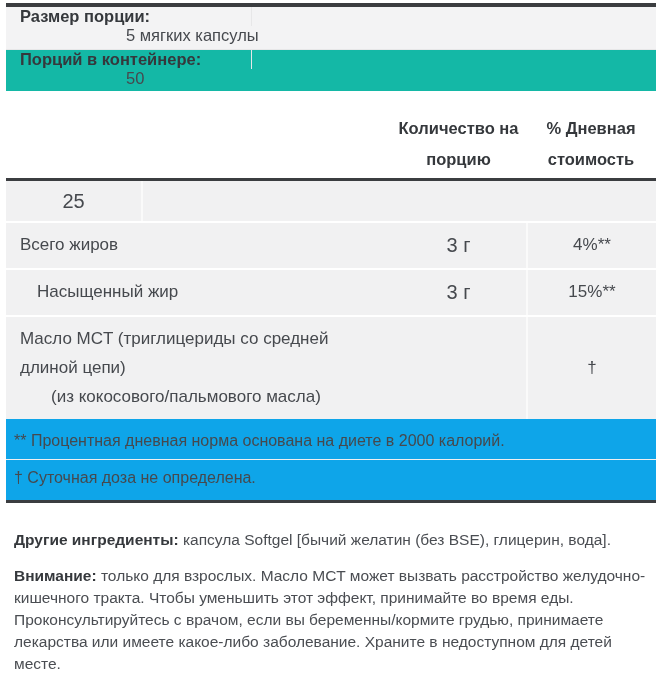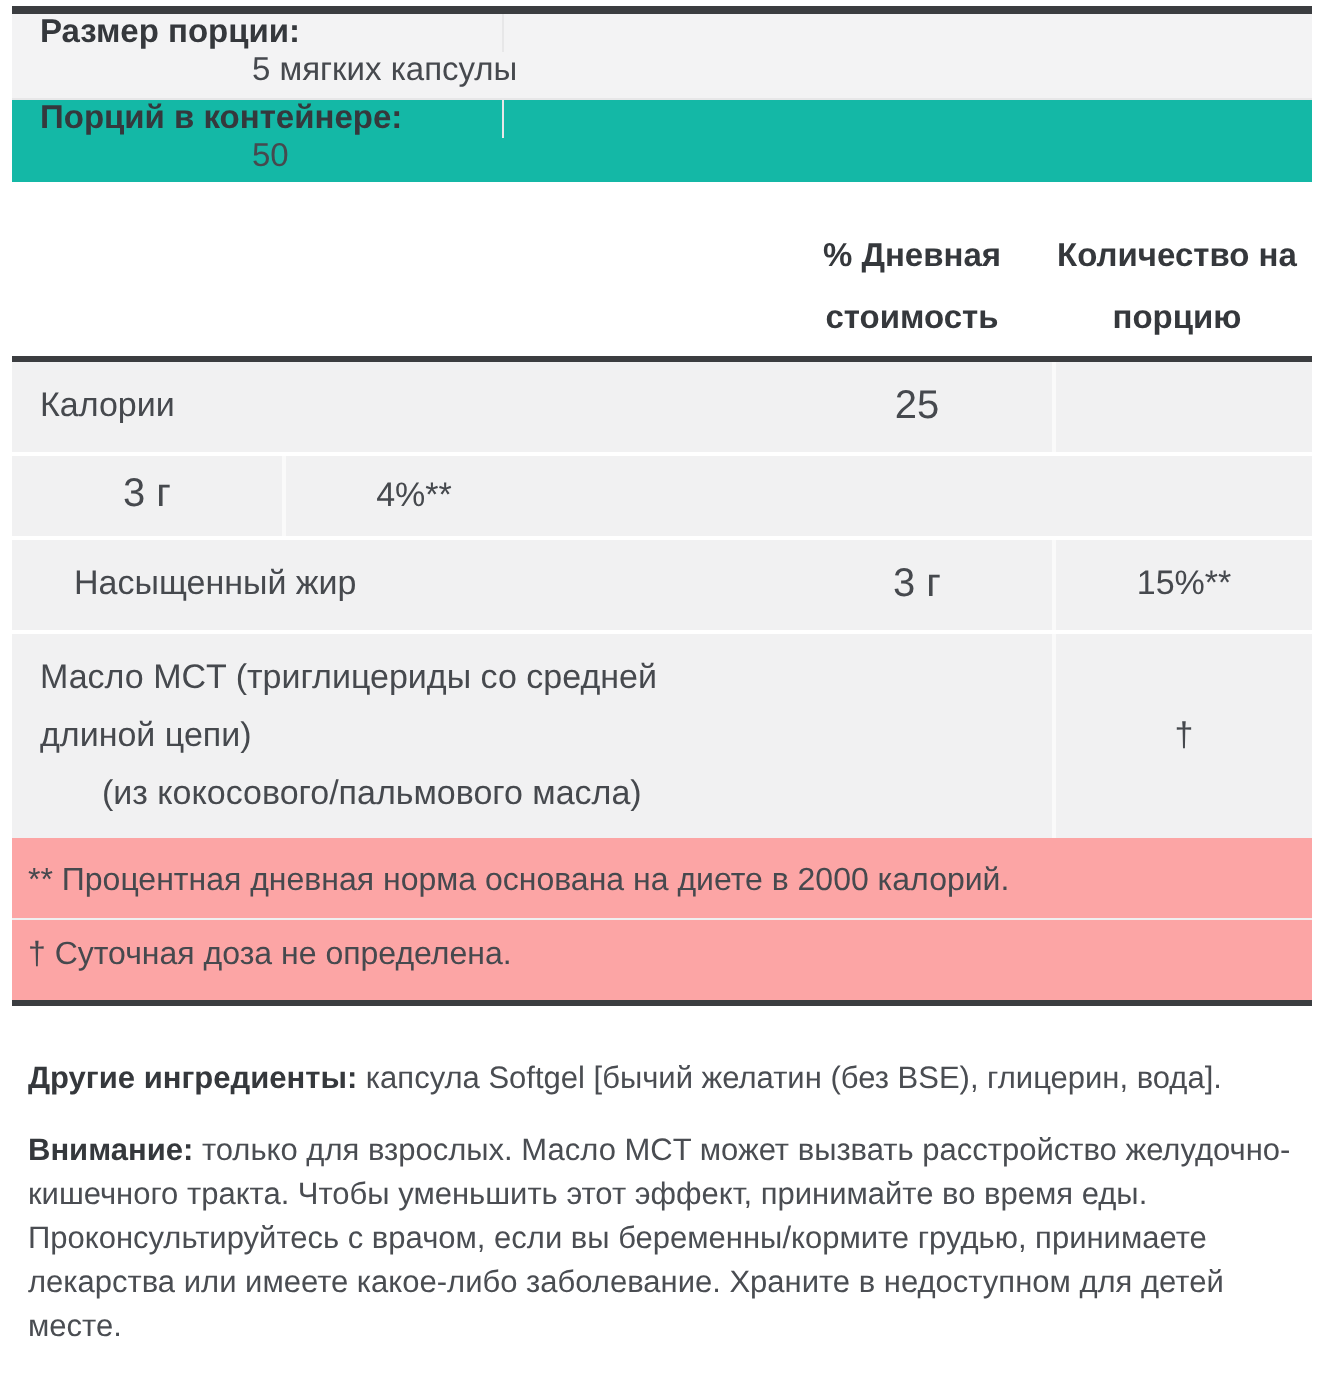--- a/index.html
+++ b/index.html
@@ -35,21 +35,21 @@
   .facts-body { border-top:3px solid #3b3d40; }
   .f-row { display:flex; align-items:stretch; background:#f1f1f2; min-height:40px; }
   .f-row + .f-row { margin-top:2px; }
   .f-label { flex:1; display:flex; align-items:center; padding:8px 0 8px 14px; font-size:17px; line-height:1.7; }
   .f-label.indent1 { padding-left:31px; }
   .f-label .lbl-block { display:block; }
   .f-sub { display:block; padding-left:31px; }
   .f-amount { width:135px; display:flex; align-items:center; justify-content:center; text-align:left; font-size:20px; }
   .f-dv { width:130px; display:flex; align-items:center; justify-content:center; text-align:center; font-size:17px; border-left:2px solid #fafafa; }
 
-  .footnote { background:#fca5a5; font-size:16px; color:#46494e; padding:13px 0 9px 8px; }
+  .footnote { background:#0ea5e9; font-size:16px; color:#46494e; padding:13px 0 9px 8px; }
   .footnote + .footnote { padding:9px 0 13px 8px; border-top:1px solid #efeff0; }
 
   
   .bottom { padding:26px 6px 0 8px; font-size:15.5px; line-height:22px; color:#4a4d52; }
   .bottom b { color:#35383c; }
   .para-allergen { margin-top:22px; }
   .para-warning { margin-top:14px; }
 </style>
 </head>
 <body>
@@ -63,31 +63,31 @@
     </div>
     <div class="s-row alt">
       <div class="s-label">Порций в контейнере:</div>
       <div class="s-value">50</div>
     </div>
   </div>
 
   <div class="facts">
     <div class="facts-header">
       <div class="fh-spacer"></div>
+      <div class="fh-cell fh-amount">Количество на порцию</div>
       <div class="fh-cell fh-dv">% Дневная стоимость</div>
-      <div class="fh-cell fh-amount">Количество на порцию</div>
     </div>
 
     <div class="facts-body">
       <div class="f-row">
-        <div class="f-label">Калории</div>
         <div class="f-amount">25</div>
         <div class="f-dv"></div>
       </div>
       <div class="f-row">
+        <div class="f-label">Всего жиров</div>
         <div class="f-amount">3 г</div>
         <div class="f-dv">4%**</div>
       </div>
       <div class="f-row">
         <div class="f-label indent1">Насыщенный жир</div>
         <div class="f-amount">3 г</div>
         <div class="f-dv">15%**</div>
       </div>
       <div class="f-row">
         <div class="f-label">

